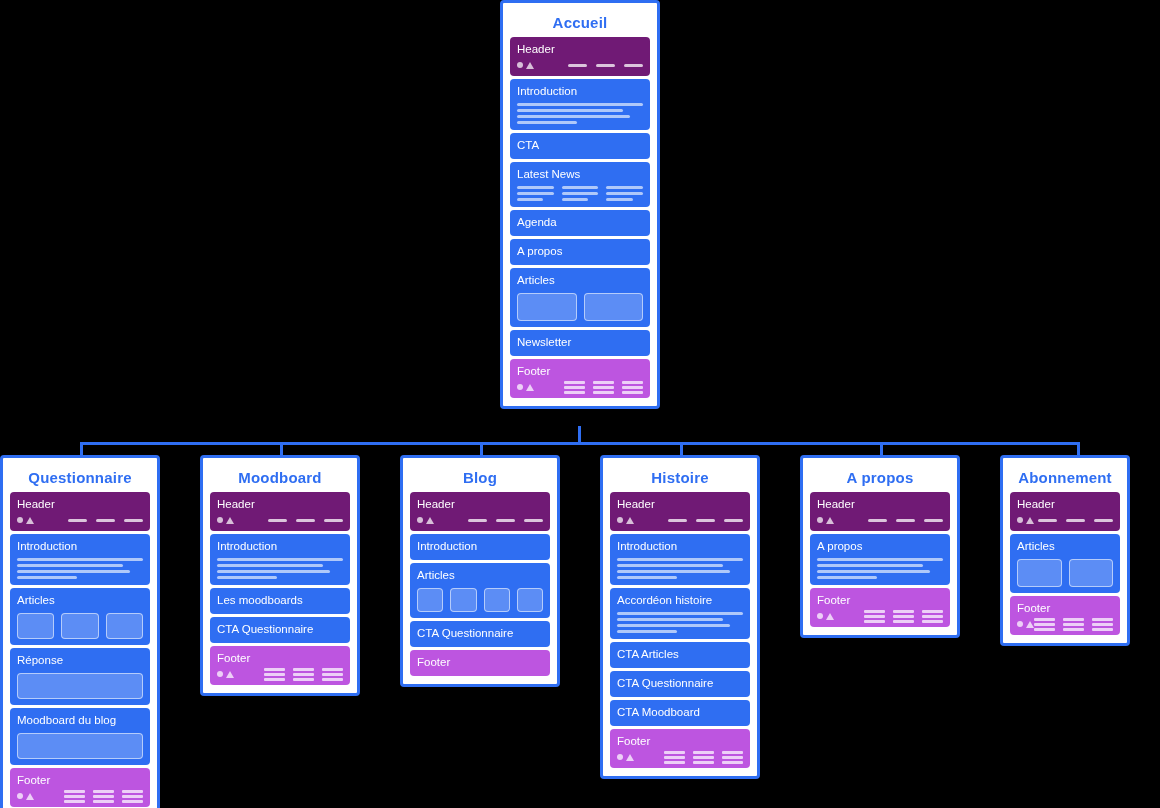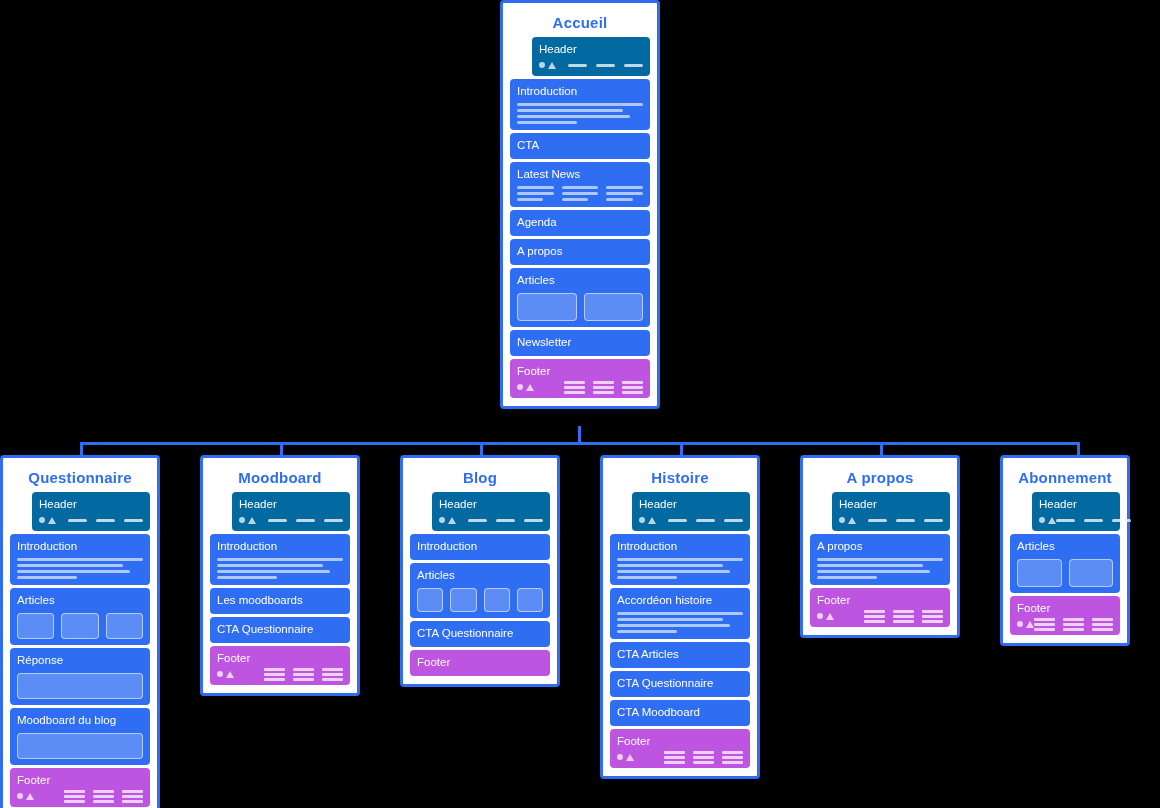--- a/index.html
+++ b/index.html
@@ -39,21 +39,21 @@
     padding:5px 7px 6px 7px;
     position:relative;
   }
   .blk-label{
     color:#ffffff;
     font-size:11.5px;
     line-height:15px;
     white-space:nowrap;
   }
   .blk.blue{background:#2f6ef2;}
-  .blk.teal{background:#0369a1;margin-left:22px;}
+  .blk.teal{background:#701a75;}
   .blk.purple{background:#bd55e0;}
   .blk.orange{background:#efa153;}
   .blk.two-line .blk-label{white-space:normal;}
 
   
   .chrome{
     display:flex;align-items:center;justify-content:space-between;
     margin-top:3px;height:10px;
   }
   .marks{display:flex;align-items:center;gap:3px;}

